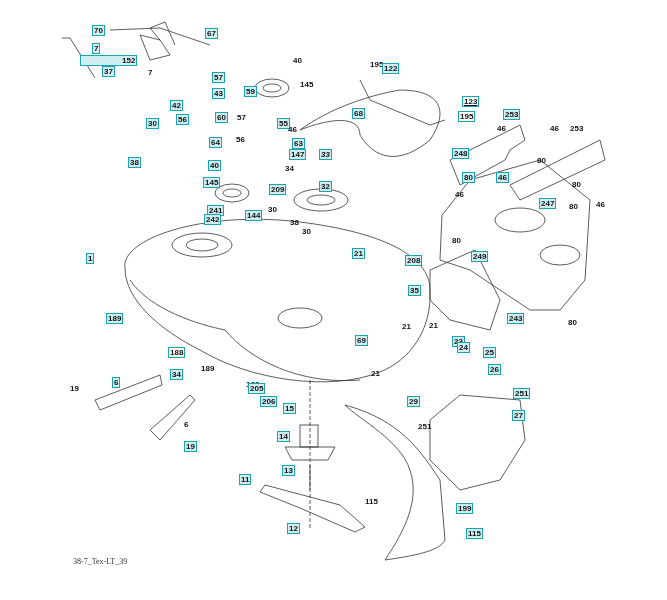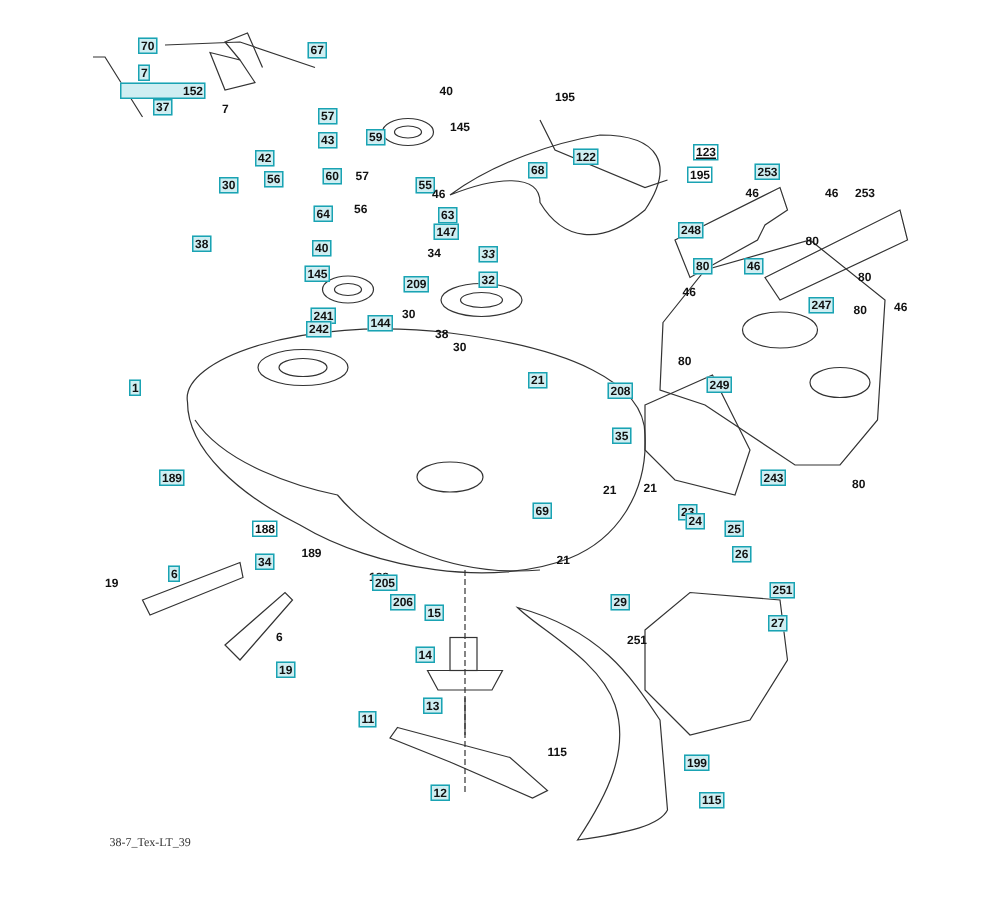--- a/index.html
+++ b/index.html
@@ -82,24 +82,24 @@
     <span class="callout" style="left: 236px; top: 135px;">56</span>
     <span class="callout boxed" style="left: 209px; top: 137px;">64</span>
     <span class="callout boxed" style="left: 292px; top: 138px;">63</span>
     <span class="callout boxed" style="left: 289px; top: 149px;">147</span>
     <span class="callout boxed" style="left: 146px; top: 118px;">30</span>
     <span class="callout boxed" style="left: 128px; top: 157px;">38</span>
     <span class="callout boxed" style="left: 208px; top: 160px;">40</span>
     <span class="callout" style="left: 285px; top: 164px;">34</span>
     <span class="callout boxed" style="left: 203px; top: 177px;">145</span>
     <span class="callout boxed" style="left: 269px; top: 184px;">209</span>
-    <span class="callout boxed" style="left: 319px; top: 164px; font-style: italic;">33</span>
+    <span class="callout boxed" style="left: 319px; top: 149px; font-style: italic;">33</span>
     <span class="callout boxed" style="left: 319px; top: 181px;">32</span>
     <span class="callout" style="left: 370px; top: 60px;">195</span>
-    <span class="callout boxed" style="left: 382px; top: 63px; margin-top: 36px;">122</span>
+    <span class="callout boxed" style="left: 382px; top: 63px;">122</span>
     <span class="callout boxed" style="left: 352px; top: 108px;">68</span>
     <span class="callout boxed open" style="left: 462px; top: 96px; text-decoration: underline;">123</span>
     <span class="callout boxed open" style="left: 458px; top: 111px;">195</span>
     <span class="callout boxed" style="left: 503px; top: 109px;">253</span>
     <span class="callout" style="left: 497px; top: 124px;">46</span>
     <span class="callout" style="left: 550px; top: 124px;">46</span>
     <span class="callout" style="left: 570px; top: 124px;">253</span>
     <span class="callout boxed" style="left: 452px; top: 148px;">248</span>
     <span class="callout" style="left: 537px; top: 156px;">80</span>
     <span class="callout boxed" style="left: 462px; top: 172px;">80</span>

